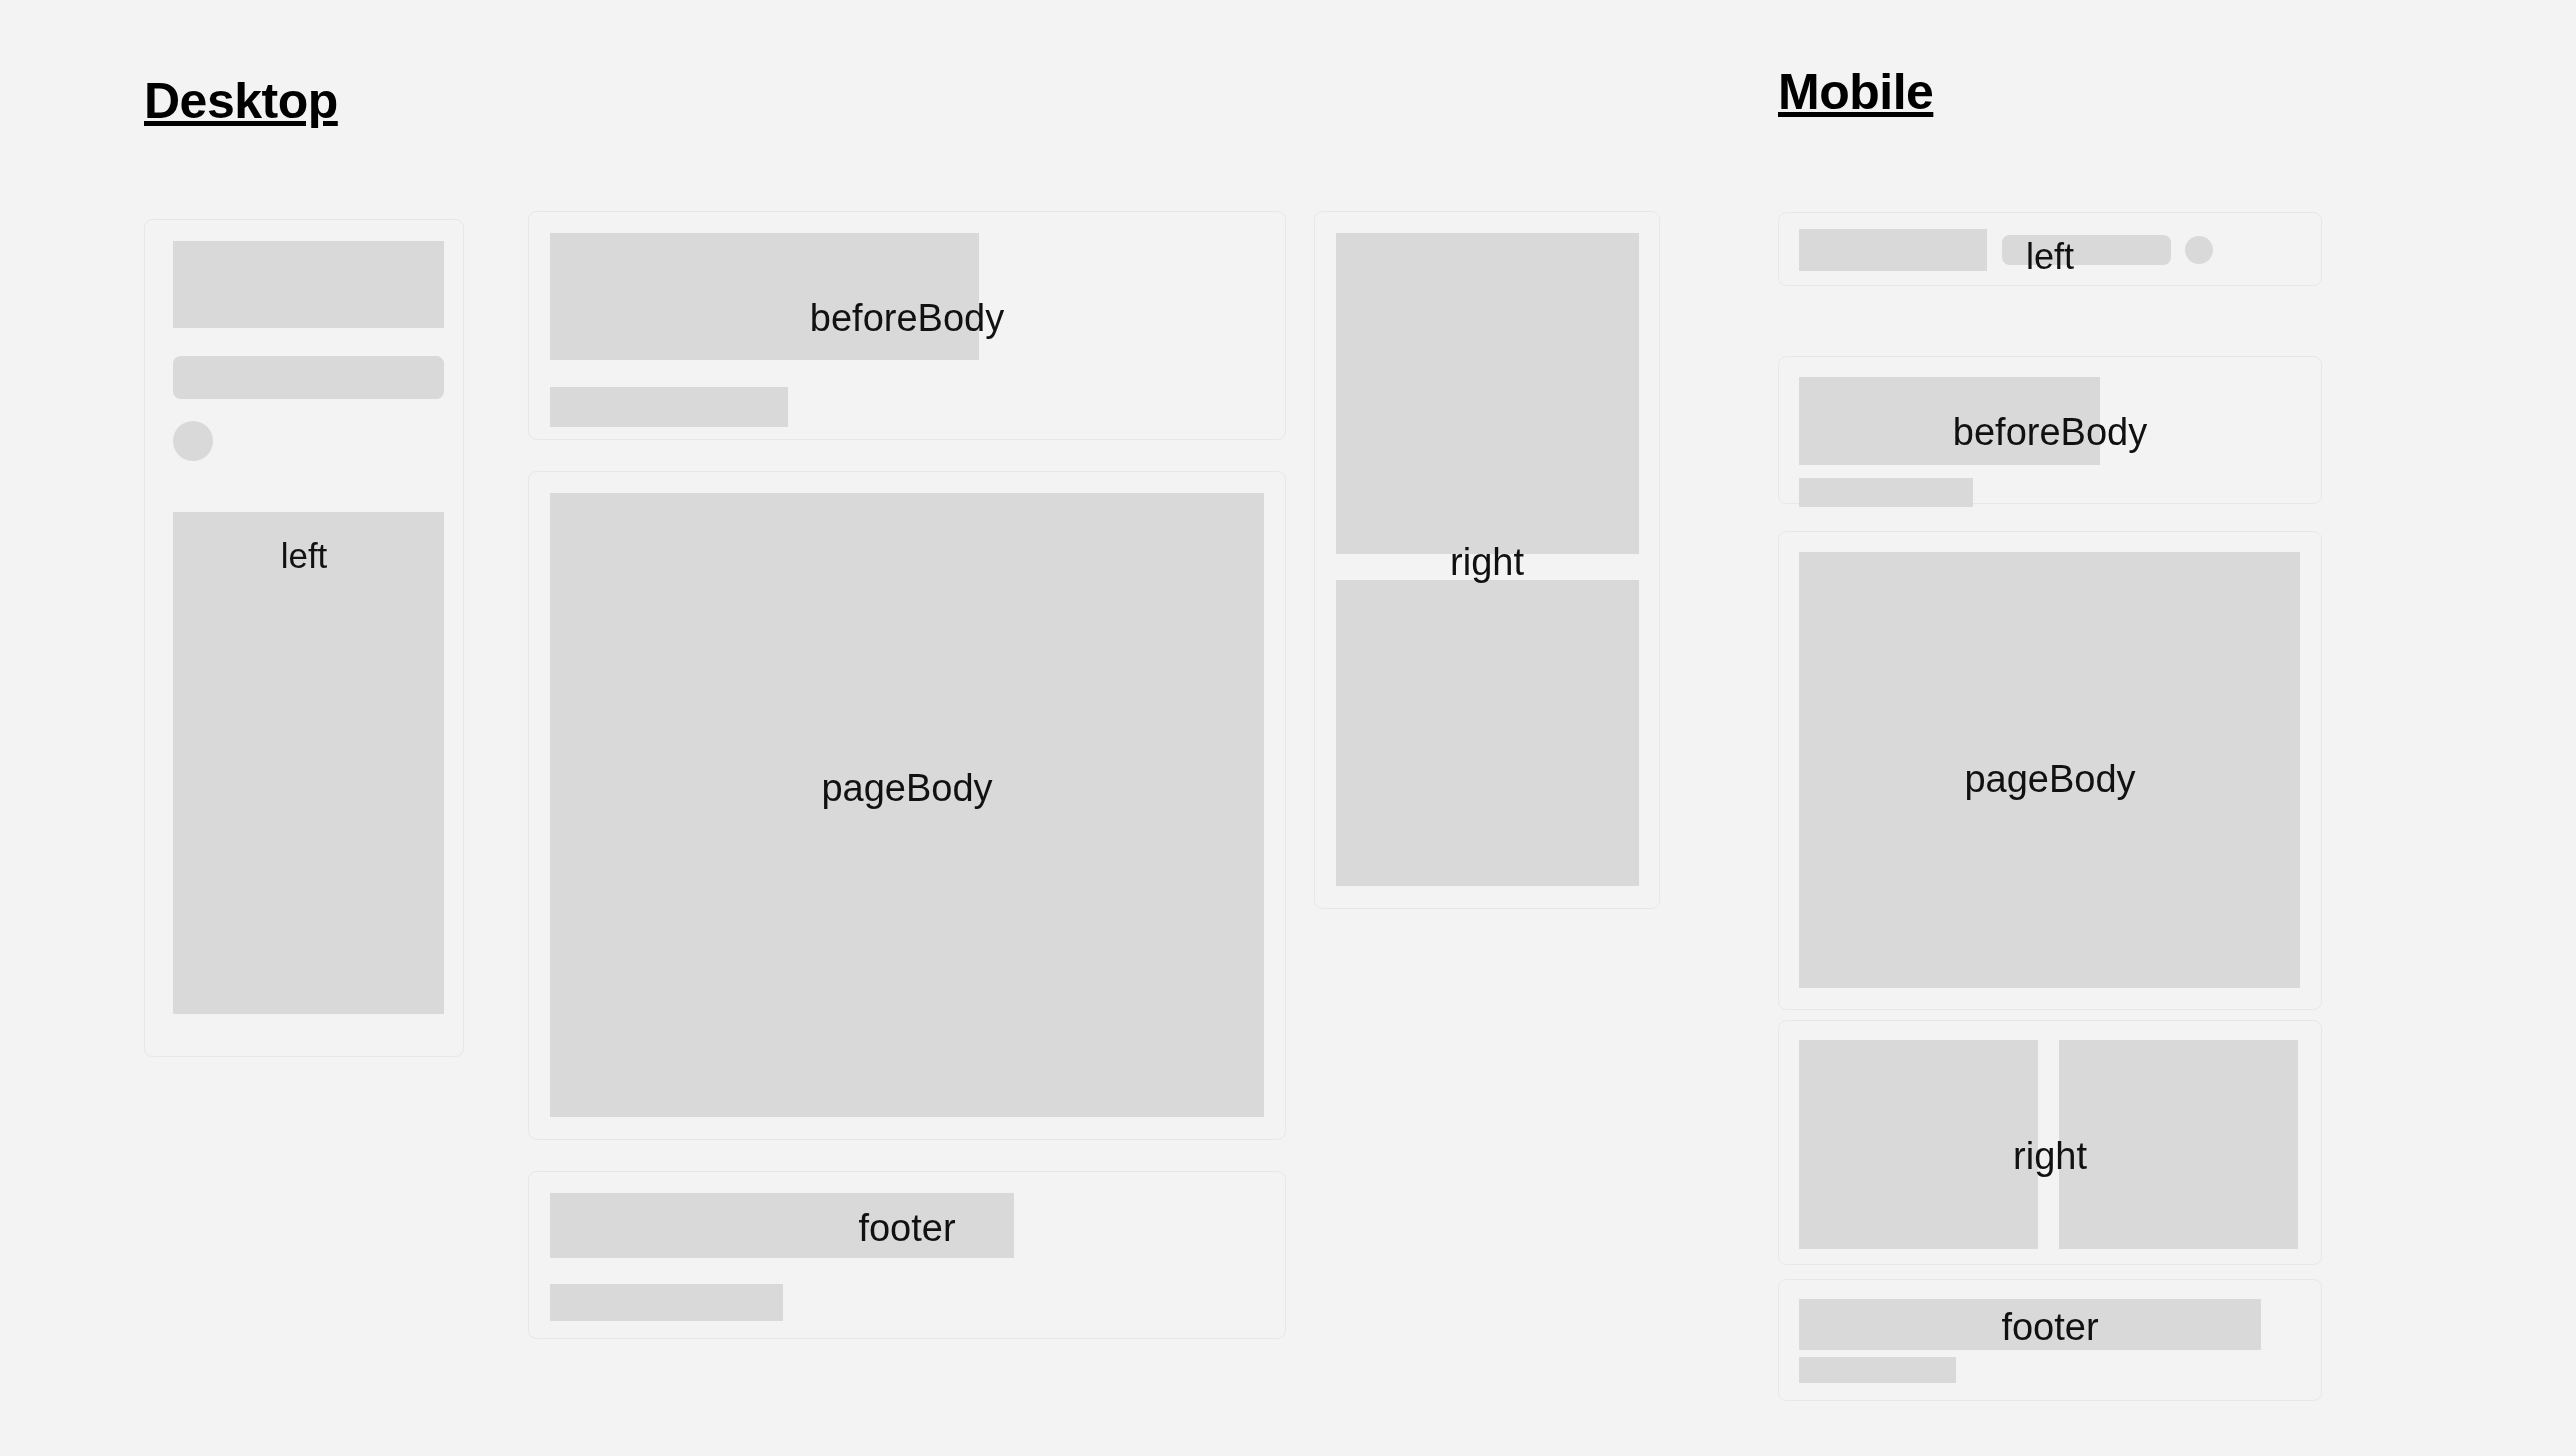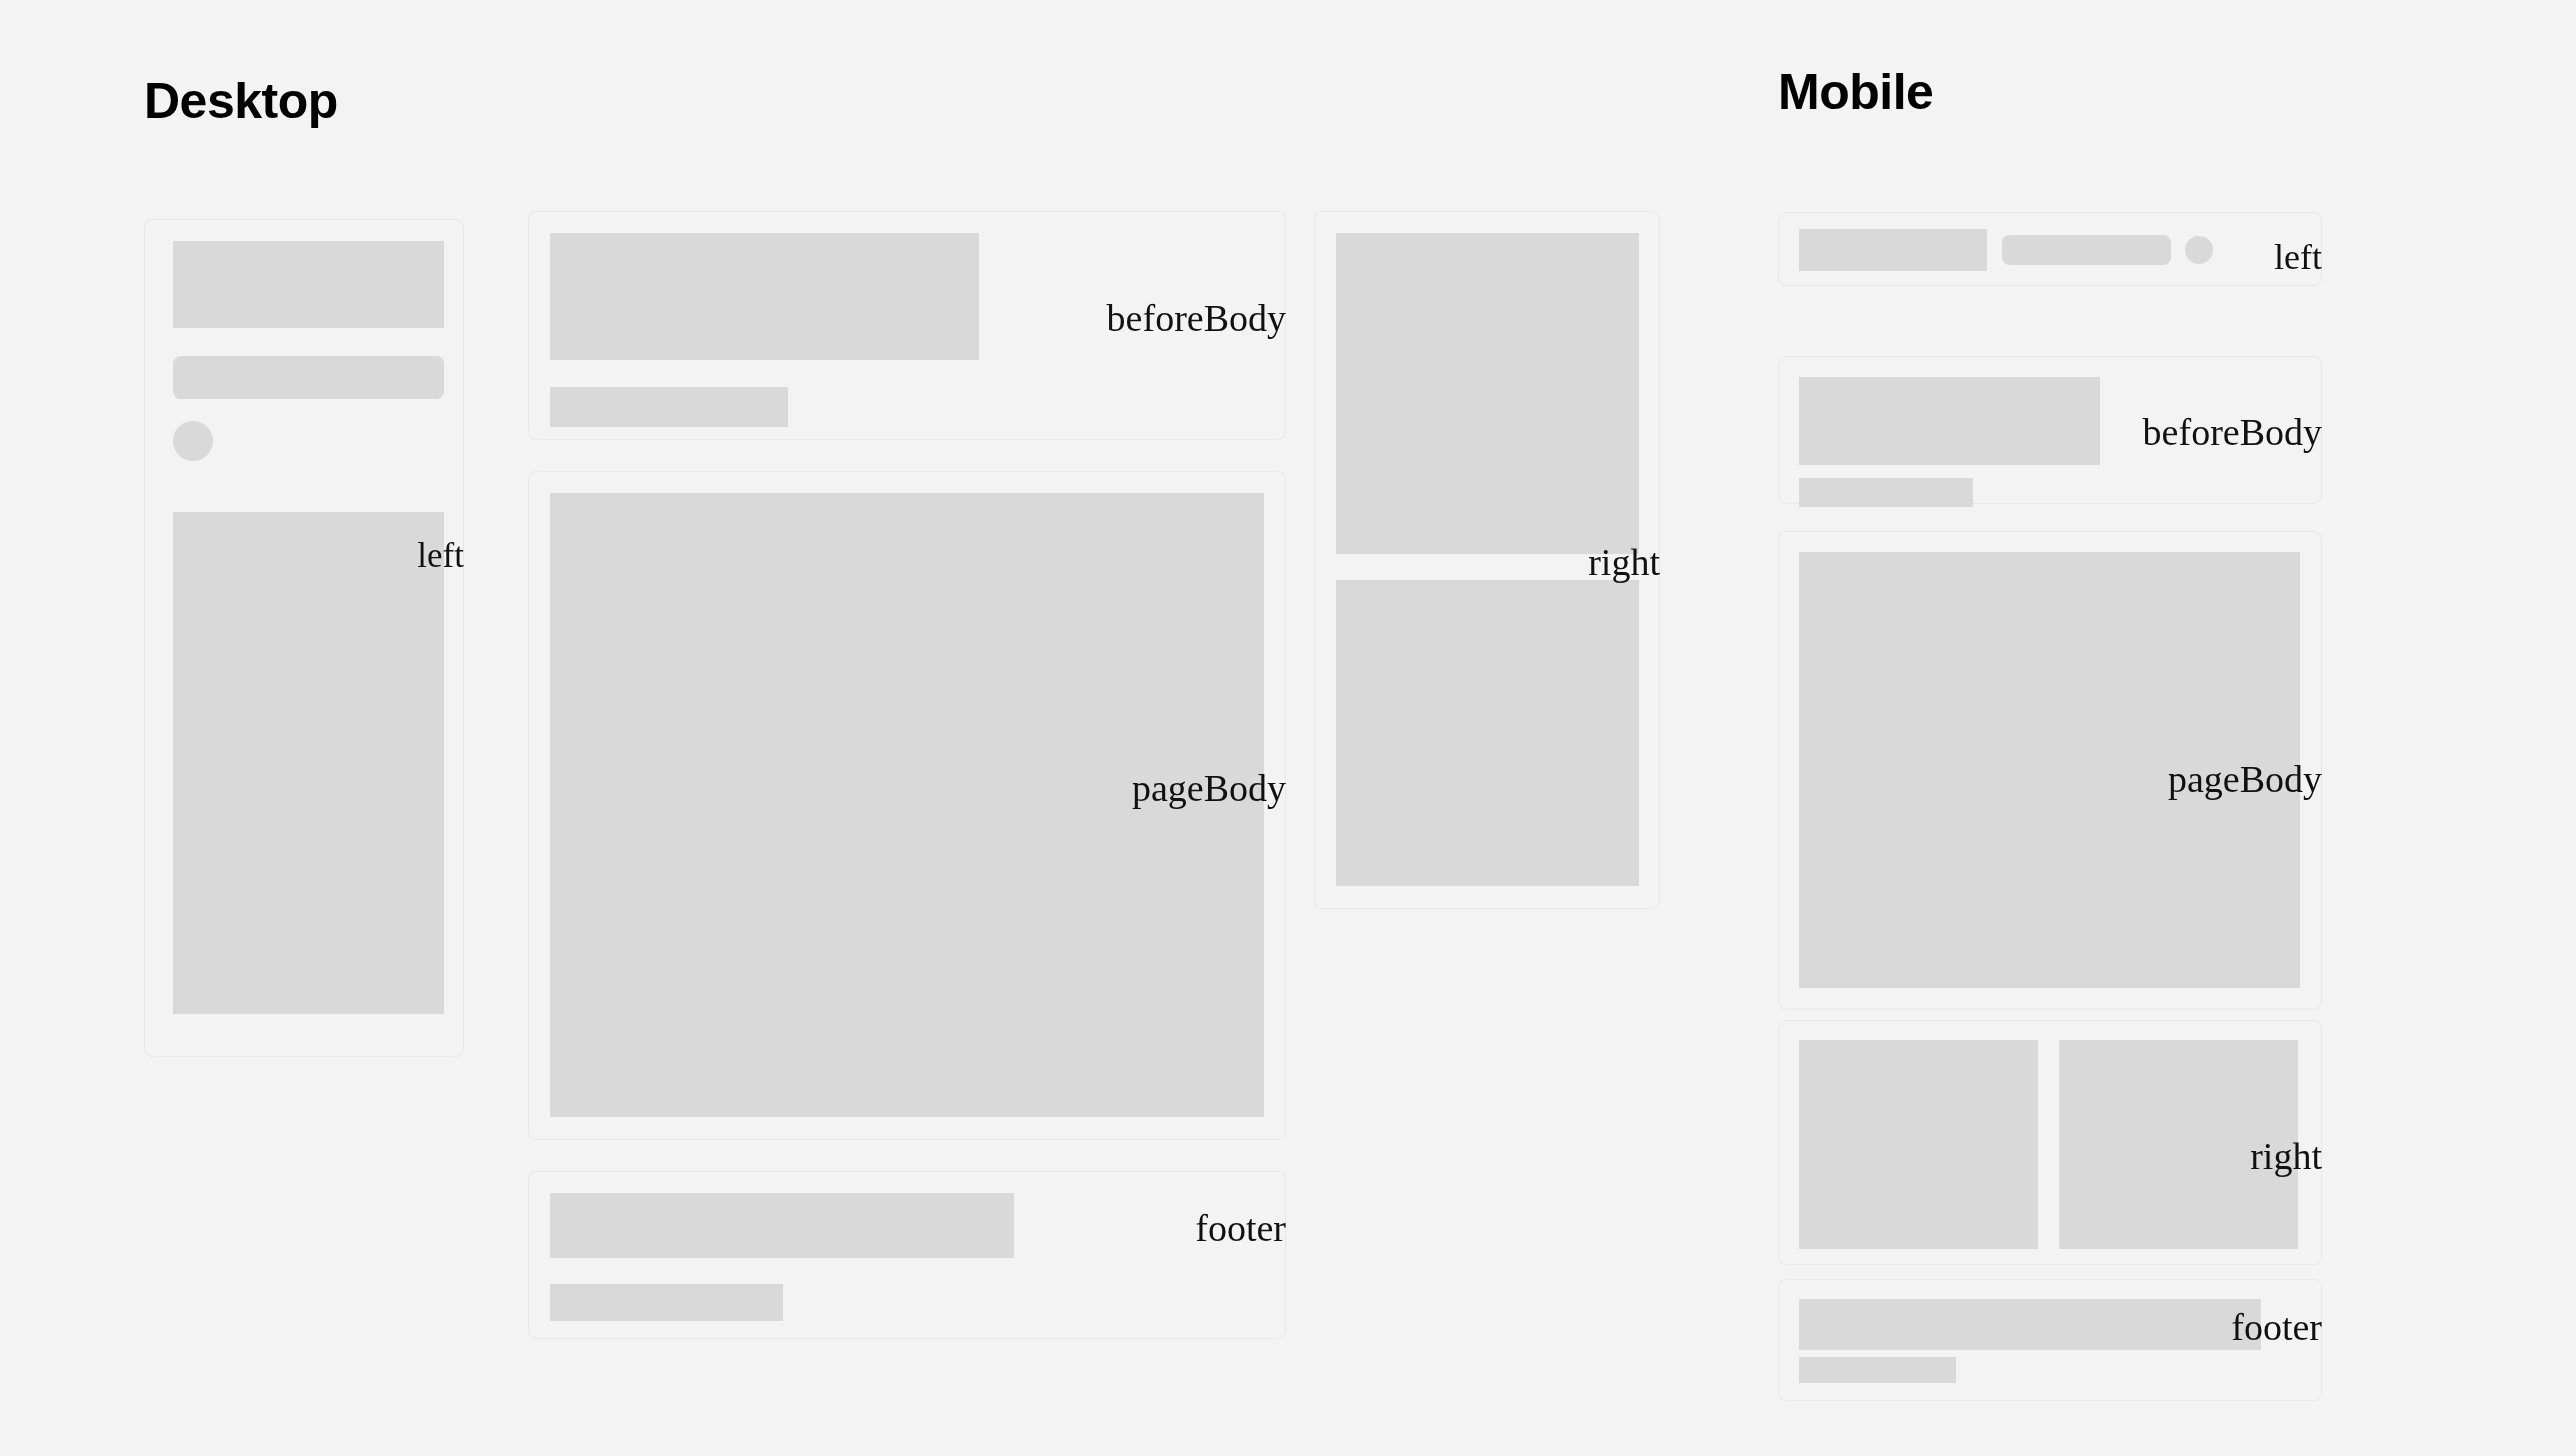--- a/index.html
+++ b/index.html
@@ -19,20 +19,21 @@
   
   .section-title {
     position: absolute;
     font-family: "Liberation Sans", sans-serif;
     font-weight: bold;
     font-size: 50px;
     line-height: 1;
     letter-spacing: -0.5px;
     color: #000000;
     white-space: nowrap;
+    text-decoration: underline;
   }
   #desktop-title { left: 144px; top: 76px; }
   #mobile-title  { left: 1778px; top: 67px; }
 
   
   .card {
     position: absolute;
     box-sizing: border-box;
     background: #f3f3f3;
     border: 1.9px solid #e7e7e7;
@@ -43,24 +44,24 @@
   .blk {
     position: absolute;
     background: #d9d9d9;
   }
   .blk.rounded { border-radius: 7.5px; }
   .blk.circle  { border-radius: 50%; }
 
   
   .region-label {
     position: absolute;
-    font-family: Liberation Serif, serif;
+    font-family: Liberation Sans, sans-serif;
     color: #111111;
     white-space: nowrap;
-    text-align: right;
+    text-align: center;
     pointer-events: none;
     line-height: 1;
   }
 
   
 
   
   #d-left-card { left: 144px; top: 219px; width: 320px; height: 838px; }
   #d-left-b1 { left: 28px; top: 21px; width: 271px; height: 87px; }
   #d-left-b2 { left: 28px; top: 136px; width: 271px; height: 43px; }

